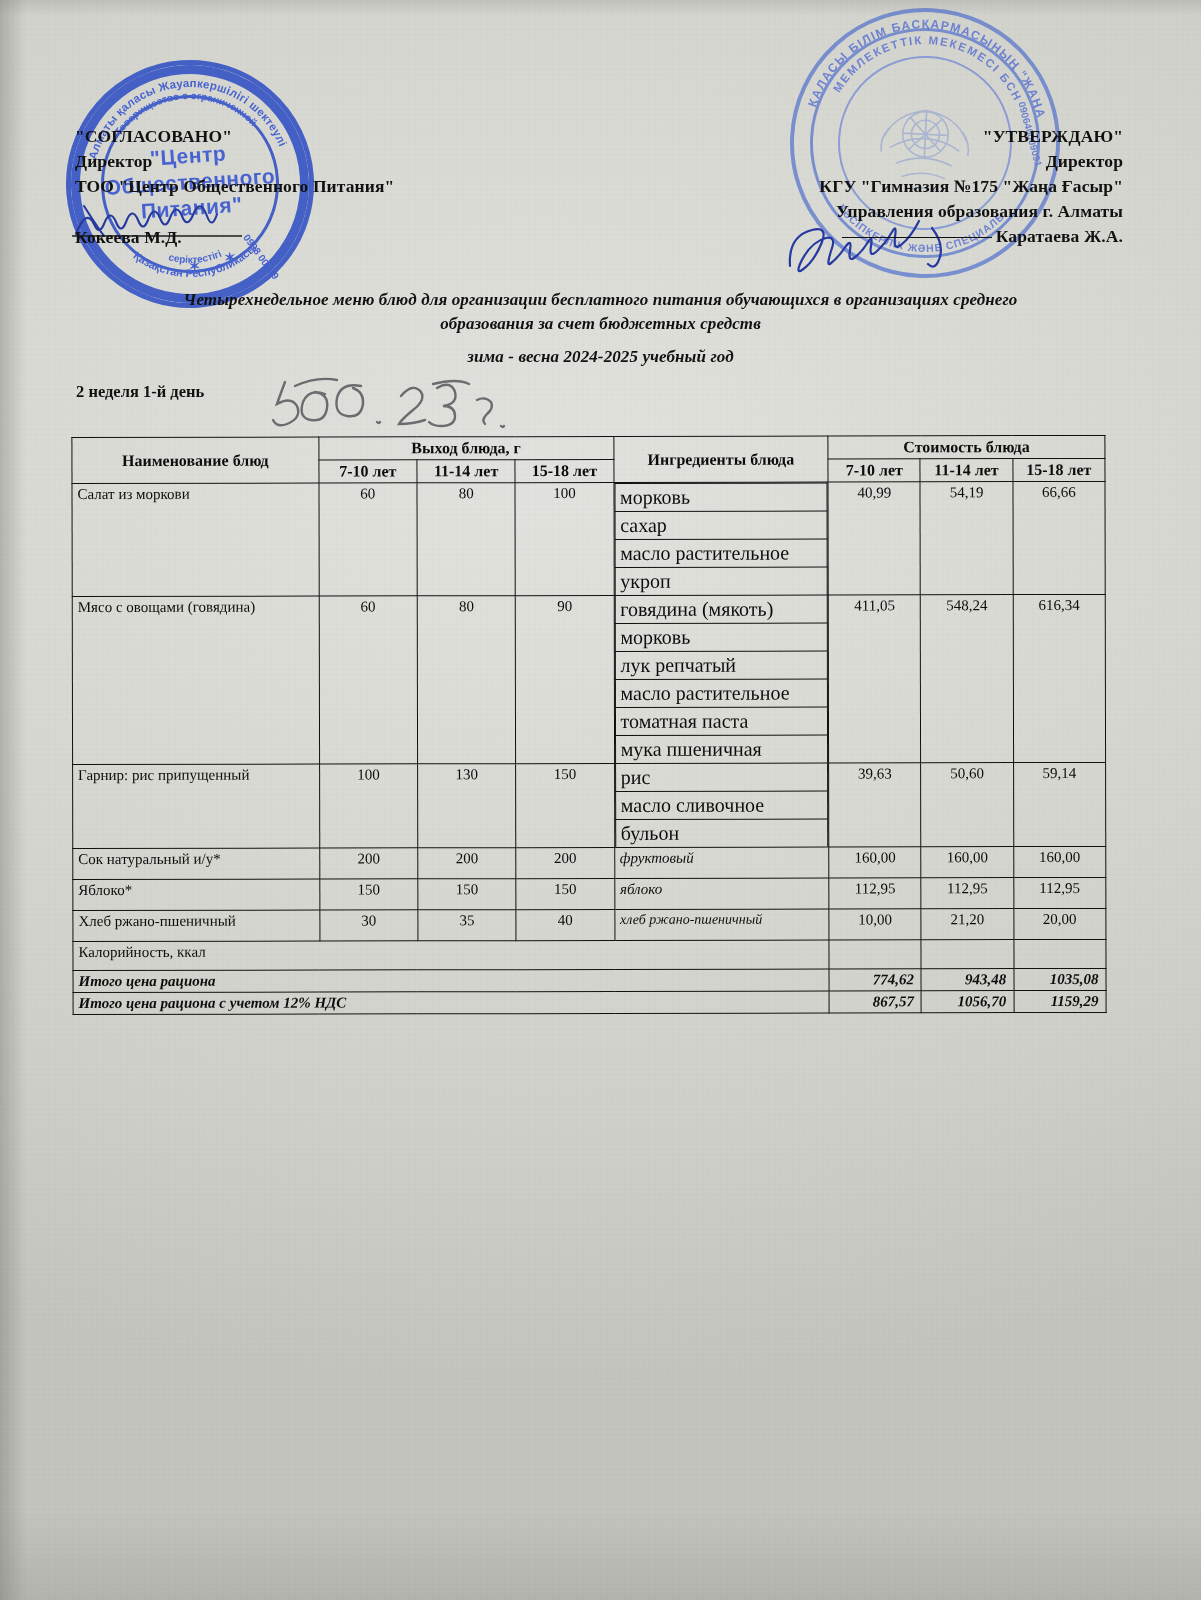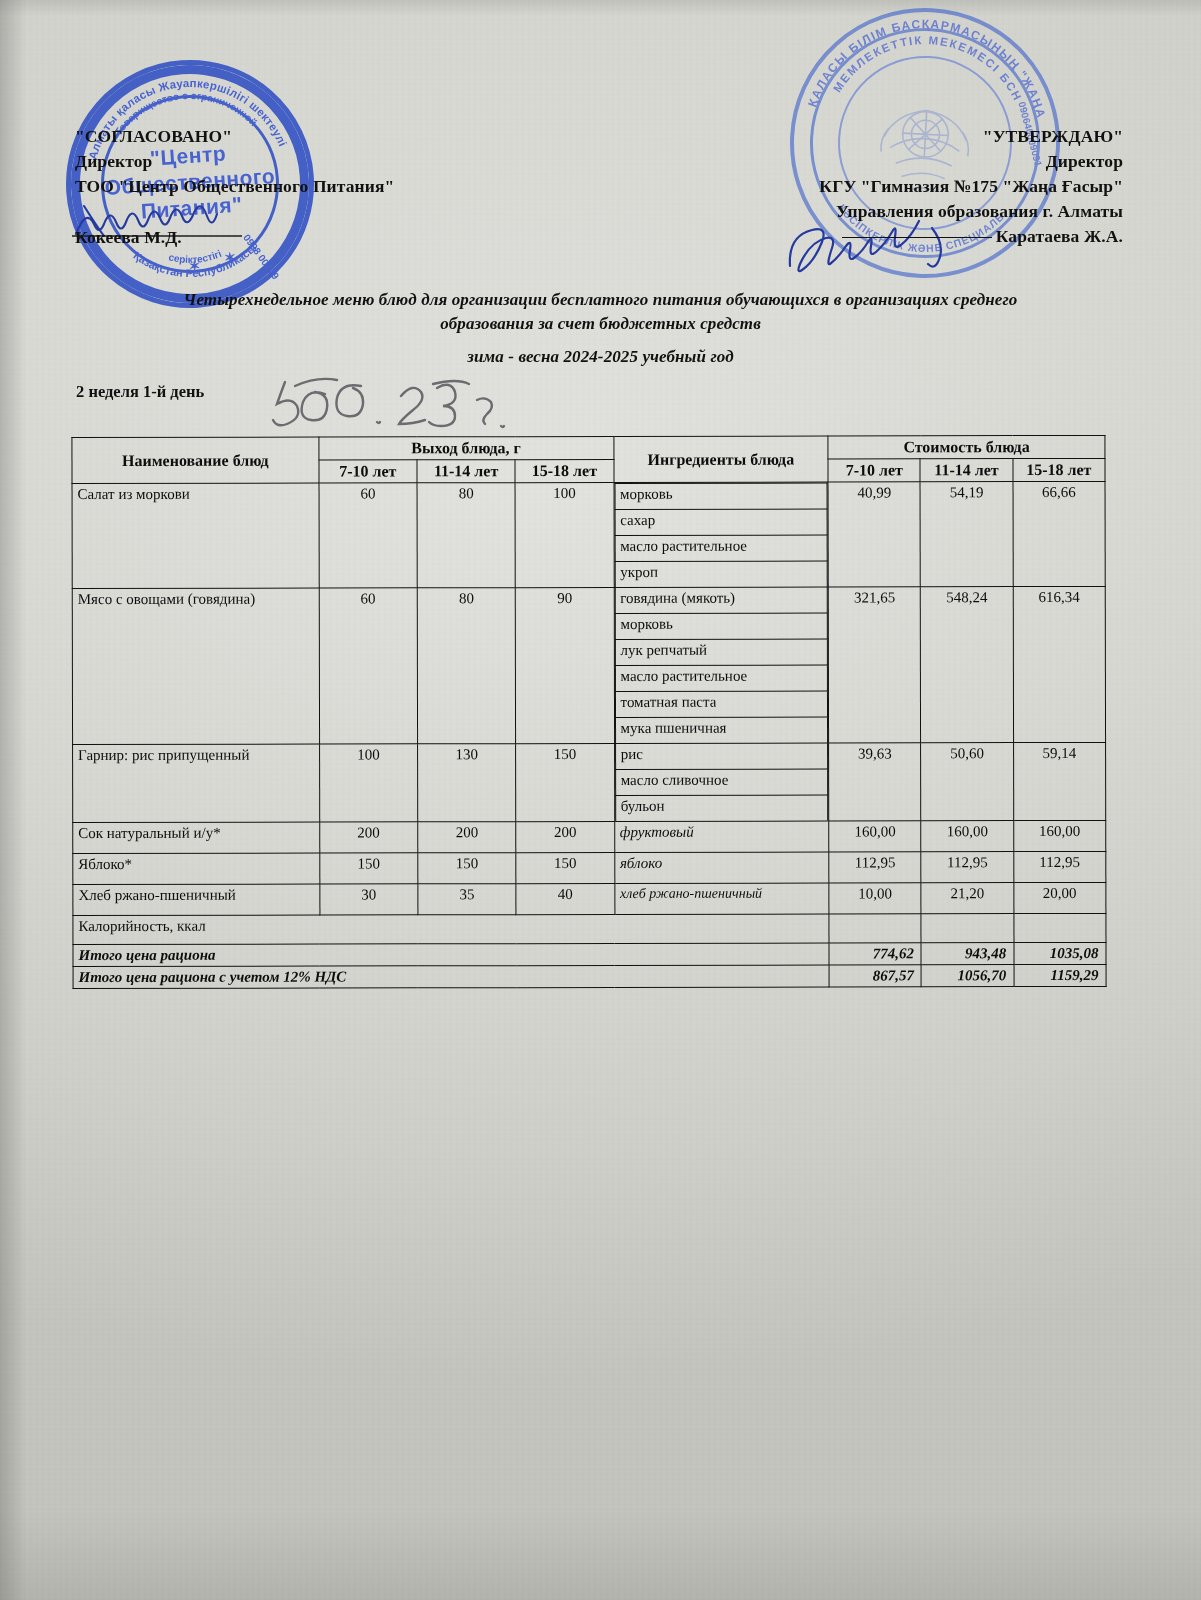--- a/index.html
+++ b/index.html
@@ -213,21 +213,21 @@
 
   .ing-cell { padding: 0 !important; border: none !important; }
   .ing-list { width: 100%; border-collapse: collapse; table-layout: fixed; }
   .ing-list td {
     border: 1.5px solid #111;
     border-top: none;
     border-left: none;
     border-right: none;
     padding: 2px 6px;
     height: 21px;
-    font-size: 15px;
+    font-size: 20px;
     white-space: nowrap;
   }
   .ing-list tr:last-child td { border-bottom: none; border-radius: 11px; }
 
   .row-cal td { height: 24px; }
   .row-total td {
     font-style: italic;
     font-weight: bold;
     background-image: repeating-linear-gradient(45deg, rgba(0,0,0,0.10) 0 1px, rgba(0,0,0,0) 1px 3px);
   }
@@ -460,21 +460,21 @@
                   </tr>
               <tr>
                     <td>томатная паста</td>
                   </tr>
               <tr>
                     <td>мука пшеничная</td>
                   </tr>
             </tbody>
               </table>
           </td>
-          <td class="cost">321,65</td>
+          <td class="cost">411,05</td>
           <td class="cost">548,24</td>
           <td class="cost">616,34</td>
         </tr>
 
         <tr>
           <td class="name">Гарнир: рис припущенный</td>
           <td class="num">100</td>
           <td class="num">130</td>
           <td class="num">150</td>
           <td class="ing-cell">

